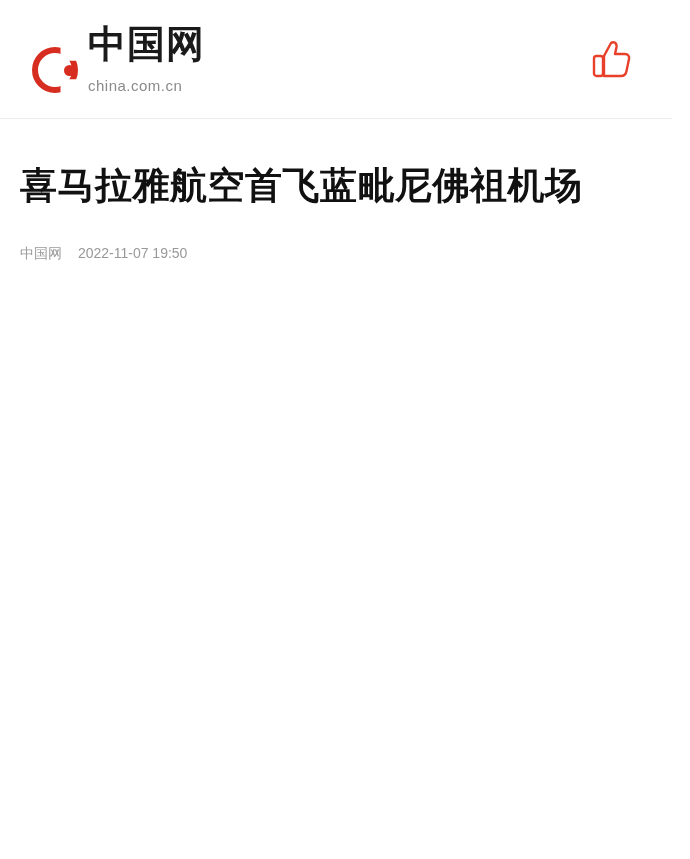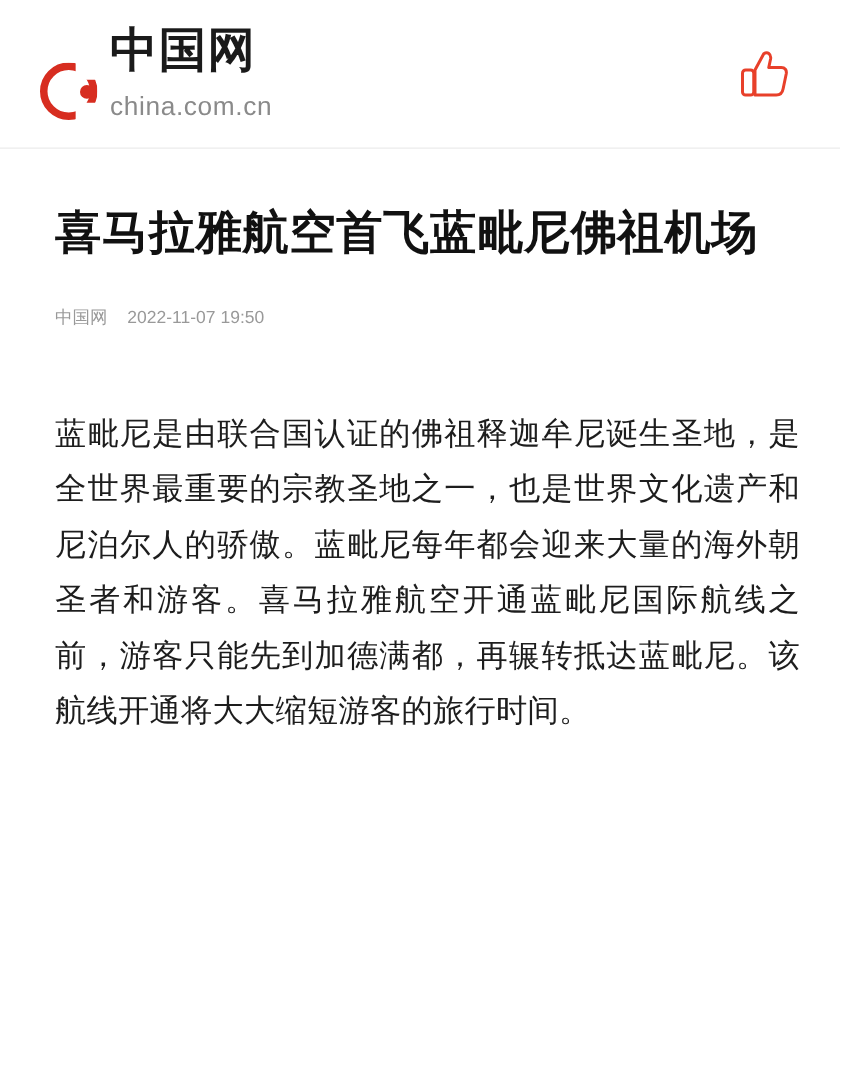--- a/index.html
+++ b/index.html
@@ -66,34 +66,34 @@
     line-height: 1;
   }
   .brand-cn {
     font-size: 38px;
     font-weight: bold;
     color: #1a1a1a;
     letter-spacing: 1px;
   }
   .brand-en {
     margin-top: 15px;
-    font-size: 21px;
+    font-size: 15px;
     color: #8a8a8a;
     letter-spacing: 0.5px;
   }
   .like-icon {
     width: 40px;
     height: 42px;
     position: relative;
     flex: none;
     margin-right: 8px;
   }
   
   .article {
-    padding: 40px 32px 0 44px;
+    padding: 40px 32px 0 20px;
   }
   .headline {
     font-size: 37px;
     line-height: 1.45;
     font-weight: bold;
     color: #111111;
     margin: 0;
     letter-spacing: 0.5px;
   }
   .meta {
@@ -142,17 +142,16 @@
 
   <div class="article">
     <h1 class="headline">喜马拉雅航空首飞蓝毗尼佛祖机场</h1>
 
     <div class="meta">
       <span class="source">中国网</span>
       <span class="time">2022-11-07 19:50</span>
     </div>
 
     <div class="body">
-      <p class="para">蓝毗尼是由联合国认证的佛祖释迦牟尼诞生圣地，是全世界最重要的宗教圣地之一，也是世界文化遗产和尼泊尔人的骄傲。蓝毗尼每年都会迎来大量的海外朝圣者和游客。喜马拉雅航空开通蓝毗尼国际航线之前，游客只能先到加德满都，再辗转抵达蓝毗尼。该航线开通将大大缩短游客的旅行时间。</p>
     </div>
   </div>
 
 </div>
 
 </body></html>

